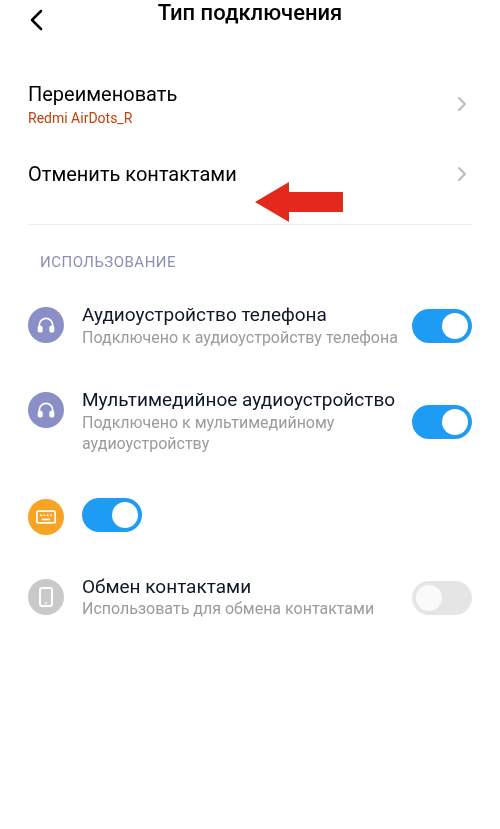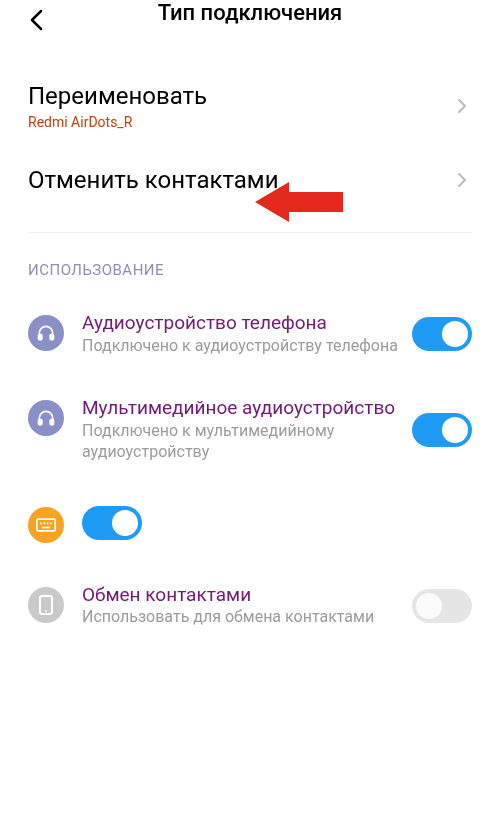--- a/index.html
+++ b/index.html
@@ -32,59 +32,59 @@
     font-weight: 500;
     margin-right: 40px;
   }
   .row {
     display: flex;
     align-items: center;
     padding: 18px 28px;
     position: relative;
   }
   .row-text { flex: 1; }
-  .row-title { font-size: 24px; color: #000; }
+  .row-title { font-size: 20px; color: #000; }
   .row-sub { font-size: 14px; color: #c2410c; margin-top: 4px; }
   .chevron {
     width: 20px;
     display: flex;
     align-items: center;
     justify-content: center;
     color: #bbb;
   }
   .divider {
     height: 1px;
     background: #eee;
     margin: 20px 28px 0 28px;
   }
   .section-header {
     font-size: 15px;
     color: #8a8fb7;
     letter-spacing: 0.5px;
-    padding: 28px 28px 12px 28px;
+    padding: 28px 28px 12px 40px;
   }
   .usage-row {
     display: flex;
     align-items: center;
     padding: 20px 28px;
   }
   .icon-circle {
     width: 36px;
     height: 36px;
     border-radius: 50%;
     display: flex;
     align-items: center;
     justify-content: center;
     margin-right: 18px;
     flex-shrink: 0;
     align-self: flex-start;
     margin-top: 4px;
   }
   .usage-text { flex: 1; padding-right: 12px; }
-  .usage-title { font-size: 19px; color: #701a75; line-height: 1.3; }
+  .usage-title { font-size: 19px; color: #0f172a; line-height: 1.3; }
   .usage-sub { font-size: 16px; color: #9b9b9b; line-height: 1.3; }
   .toggle {
     width: 60px;
     height: 34px;
     border-radius: 17px;
     position: relative;
     flex-shrink: 0;
     cursor: pointer;
   }
   .toggle.on { background: #1e9bf5; }

